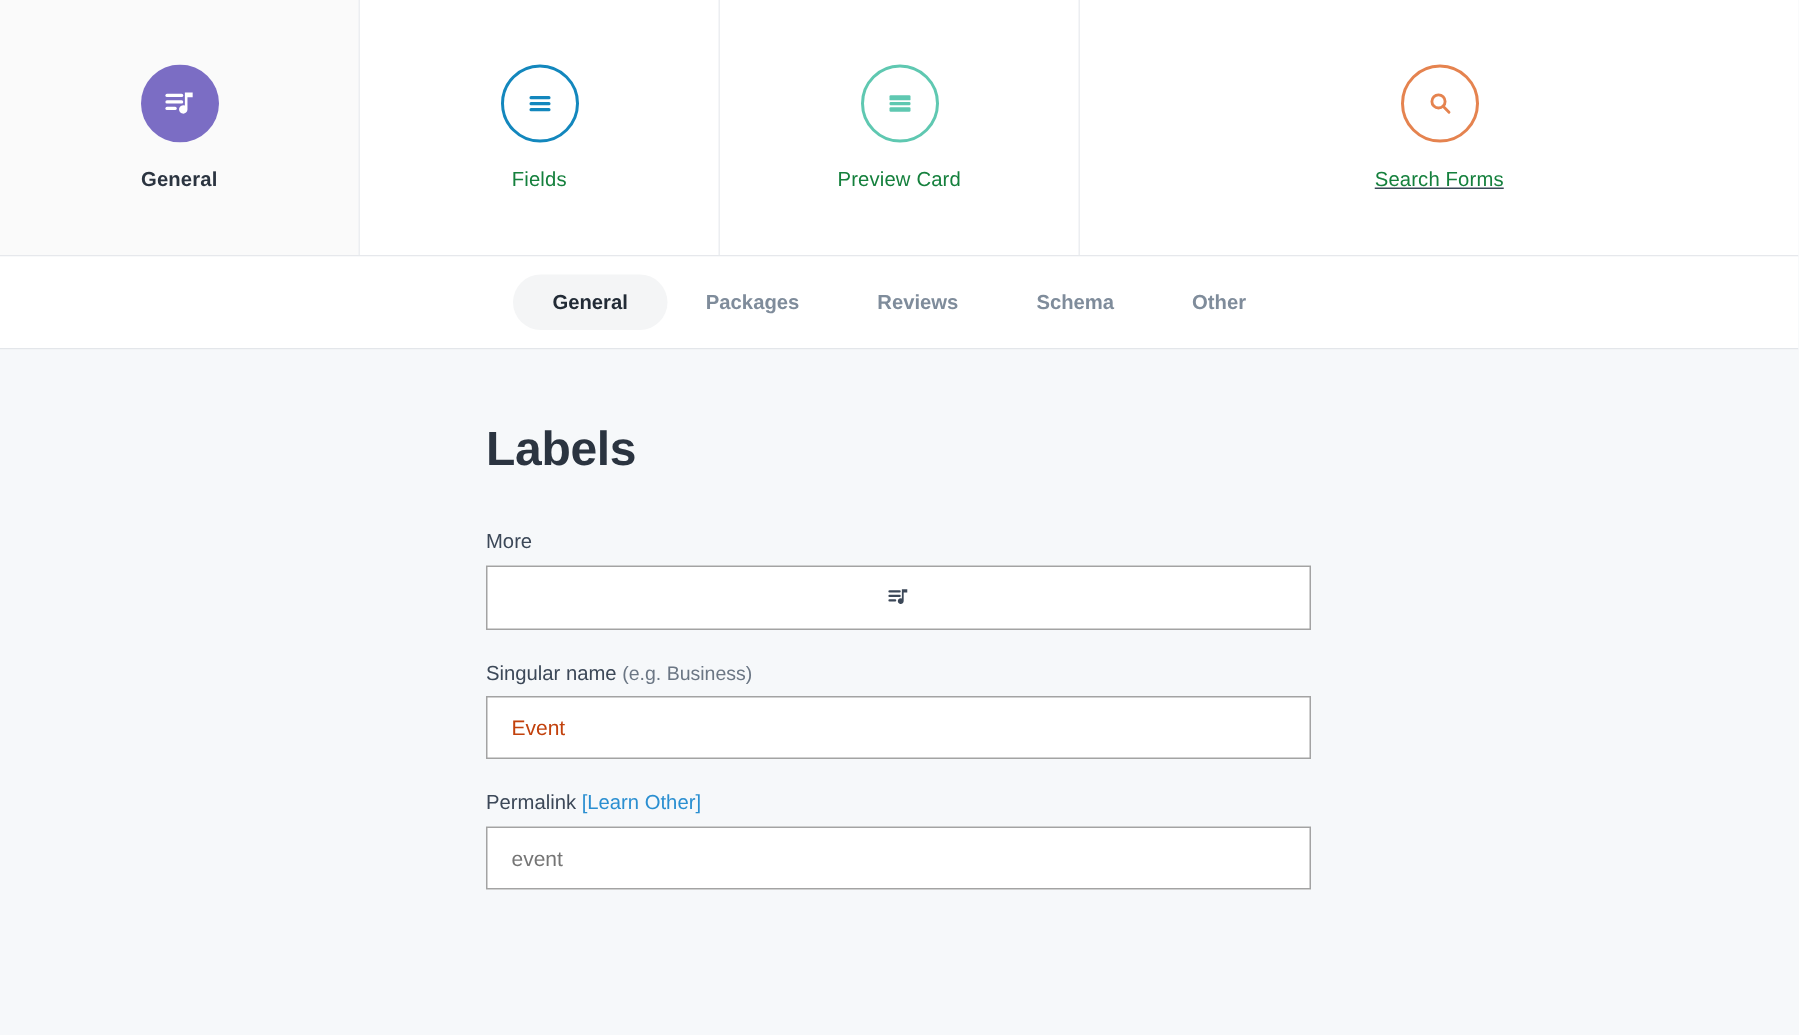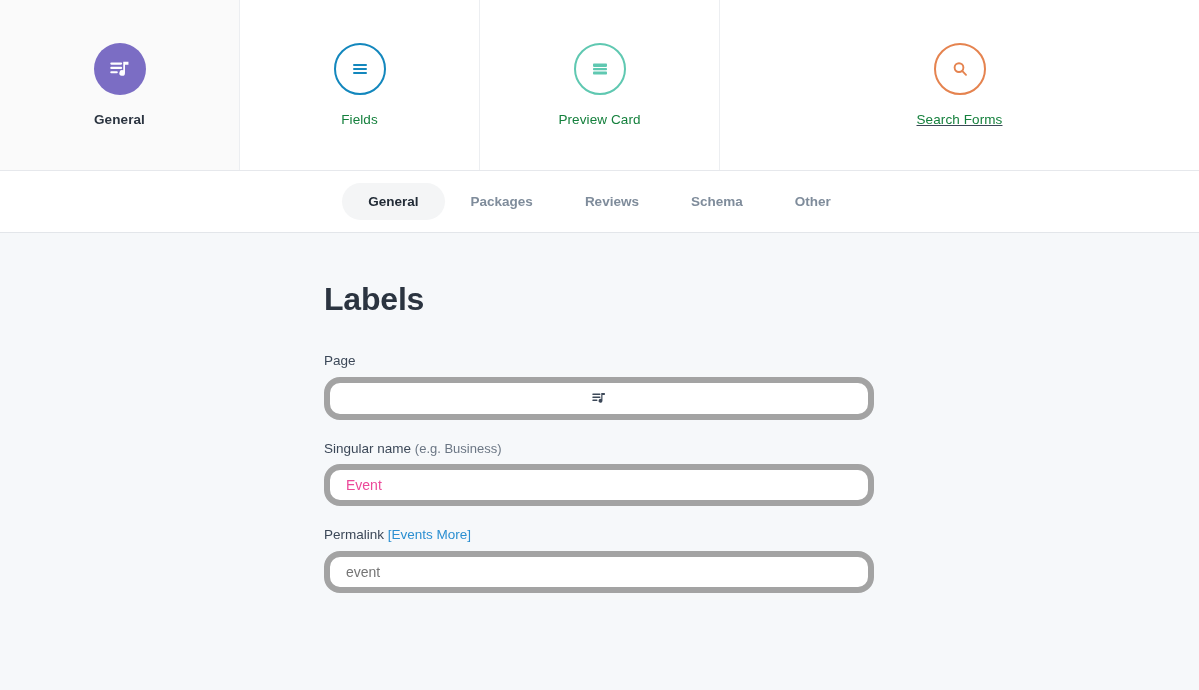--- a/index.html
+++ b/index.html
@@ -127,24 +127,24 @@
   }
   .field-label .learn-more {
     color: #2b8fd1;
     font-size: 13.5px;
     cursor: pointer;
   }
   .input {
     width: 550px;
     height: 42px;
     background: #ffffff;
-    border: 6px solid #a3a3a3;
-    border-radius: 16px;
+    border: 1px solid #a3a3a3;
+    border-radius: 0;
     font-size: 14px;
-    color: #ec4899;
+    color: #c2410c;
     padding: 0 16px;
     display: flex;
     align-items: center;
     font-family: "Liberation Sans", sans-serif;
     outline: none;
   }
   .input.icon-input {
     justify-content: center;
     height: 43px;
   }
@@ -212,21 +212,21 @@
   </div>
 </div>
 
 <div class="content">
   <div class="form-wrap">
 
     <h1 class="section-title">Labels</h1>
 
     <div class="field">
       <label class="field-label">
-        <span>Page</span>
+        <span>More</span>
       </label>
       <div class="input icon-input">
         <span>
           <svg width="18" height="18" viewBox="0 0 24 24" fill="#3c4858" aria-hidden="true">
             <rect x="3" y="6" width="11" height="2" rx="1"></rect>
             <rect x="3" y="10" width="11" height="2" rx="1"></rect>
             <rect x="3" y="14" width="7" height="2" rx="1"></rect>
             <path d="M15 5.2v8.05a2.6 2.6 0 1 0 1.6 2.4V8.1h3.2V5.2H15z"></path>
           </svg>
         </span>
@@ -238,19 +238,19 @@
         <span>Singular name</span>
         <span class="hint">(e.g. Business)</span>
       </label>
       <input class="input" type="text" value="Event" style="">
     </div>
 
 
     <div class="field">
       <label class="field-label">
         <span>Permalink</span>
-        <span class="learn-more">[Events More]</span>
+        <span class="learn-more">[Learn Other]</span>
       </label>
       <input class="input" type="text" placeholder="event" style="">
     </div>
 
   </div>
 </div>
 
 </body></html>

